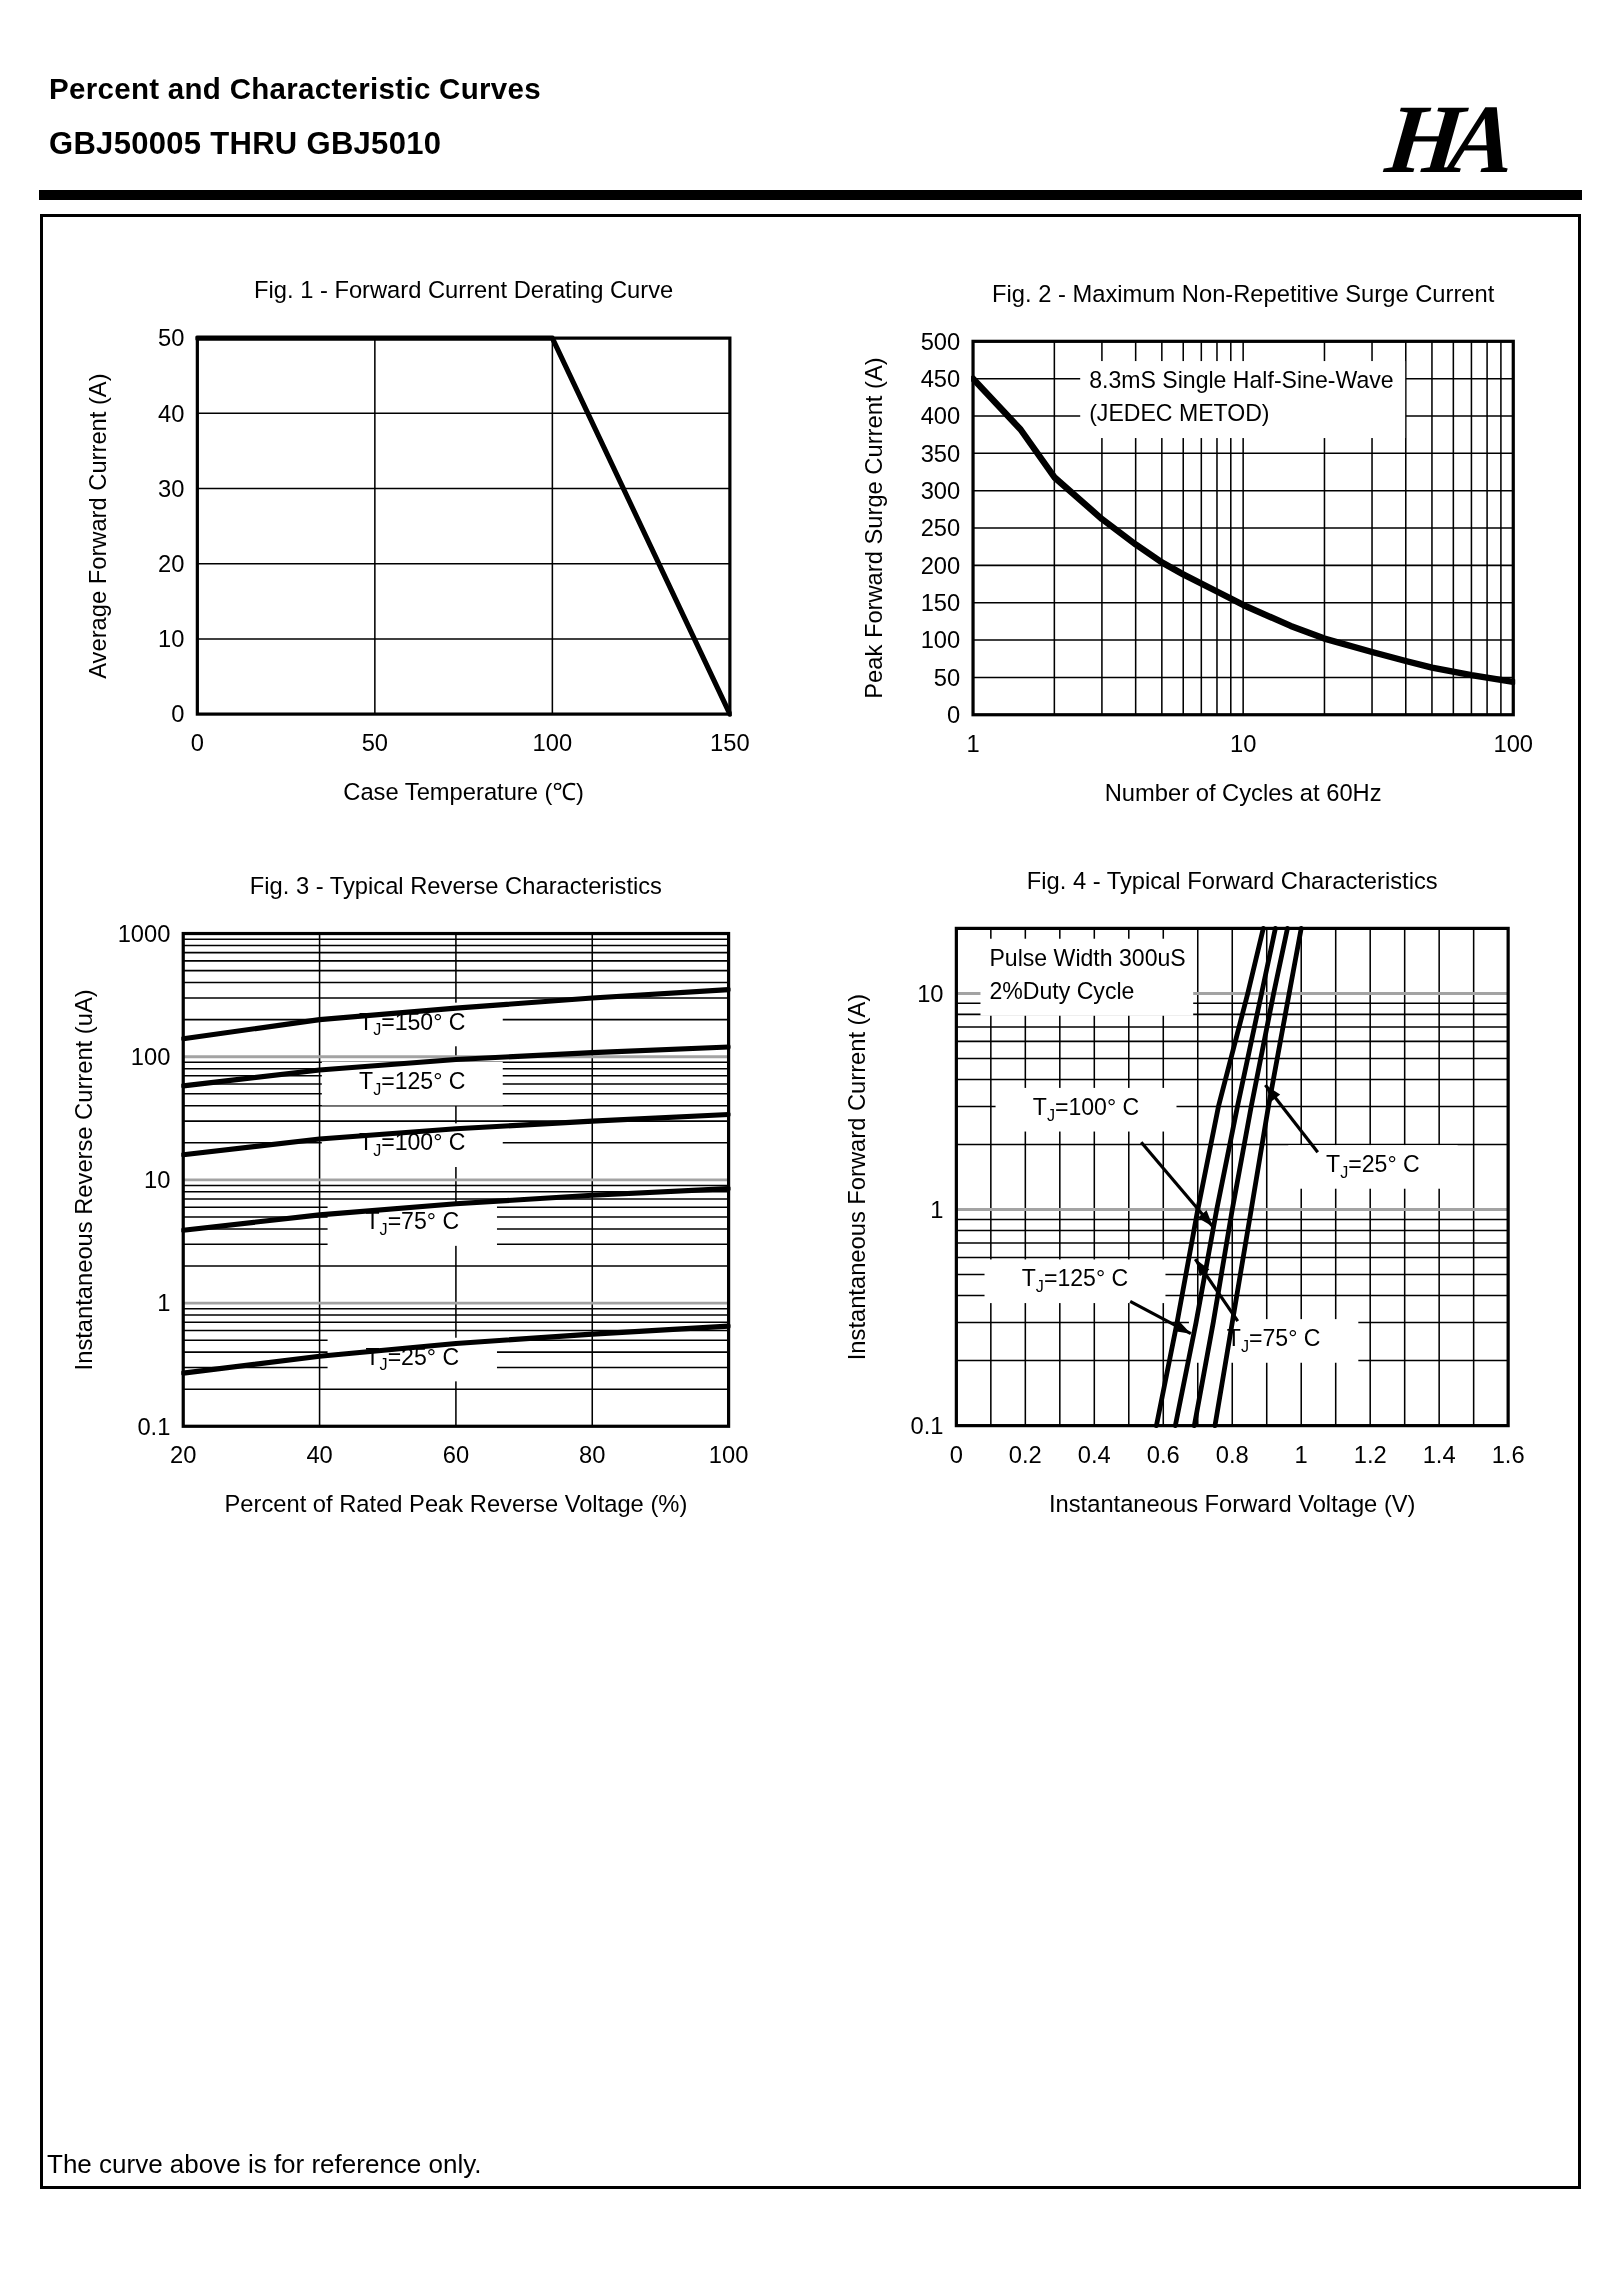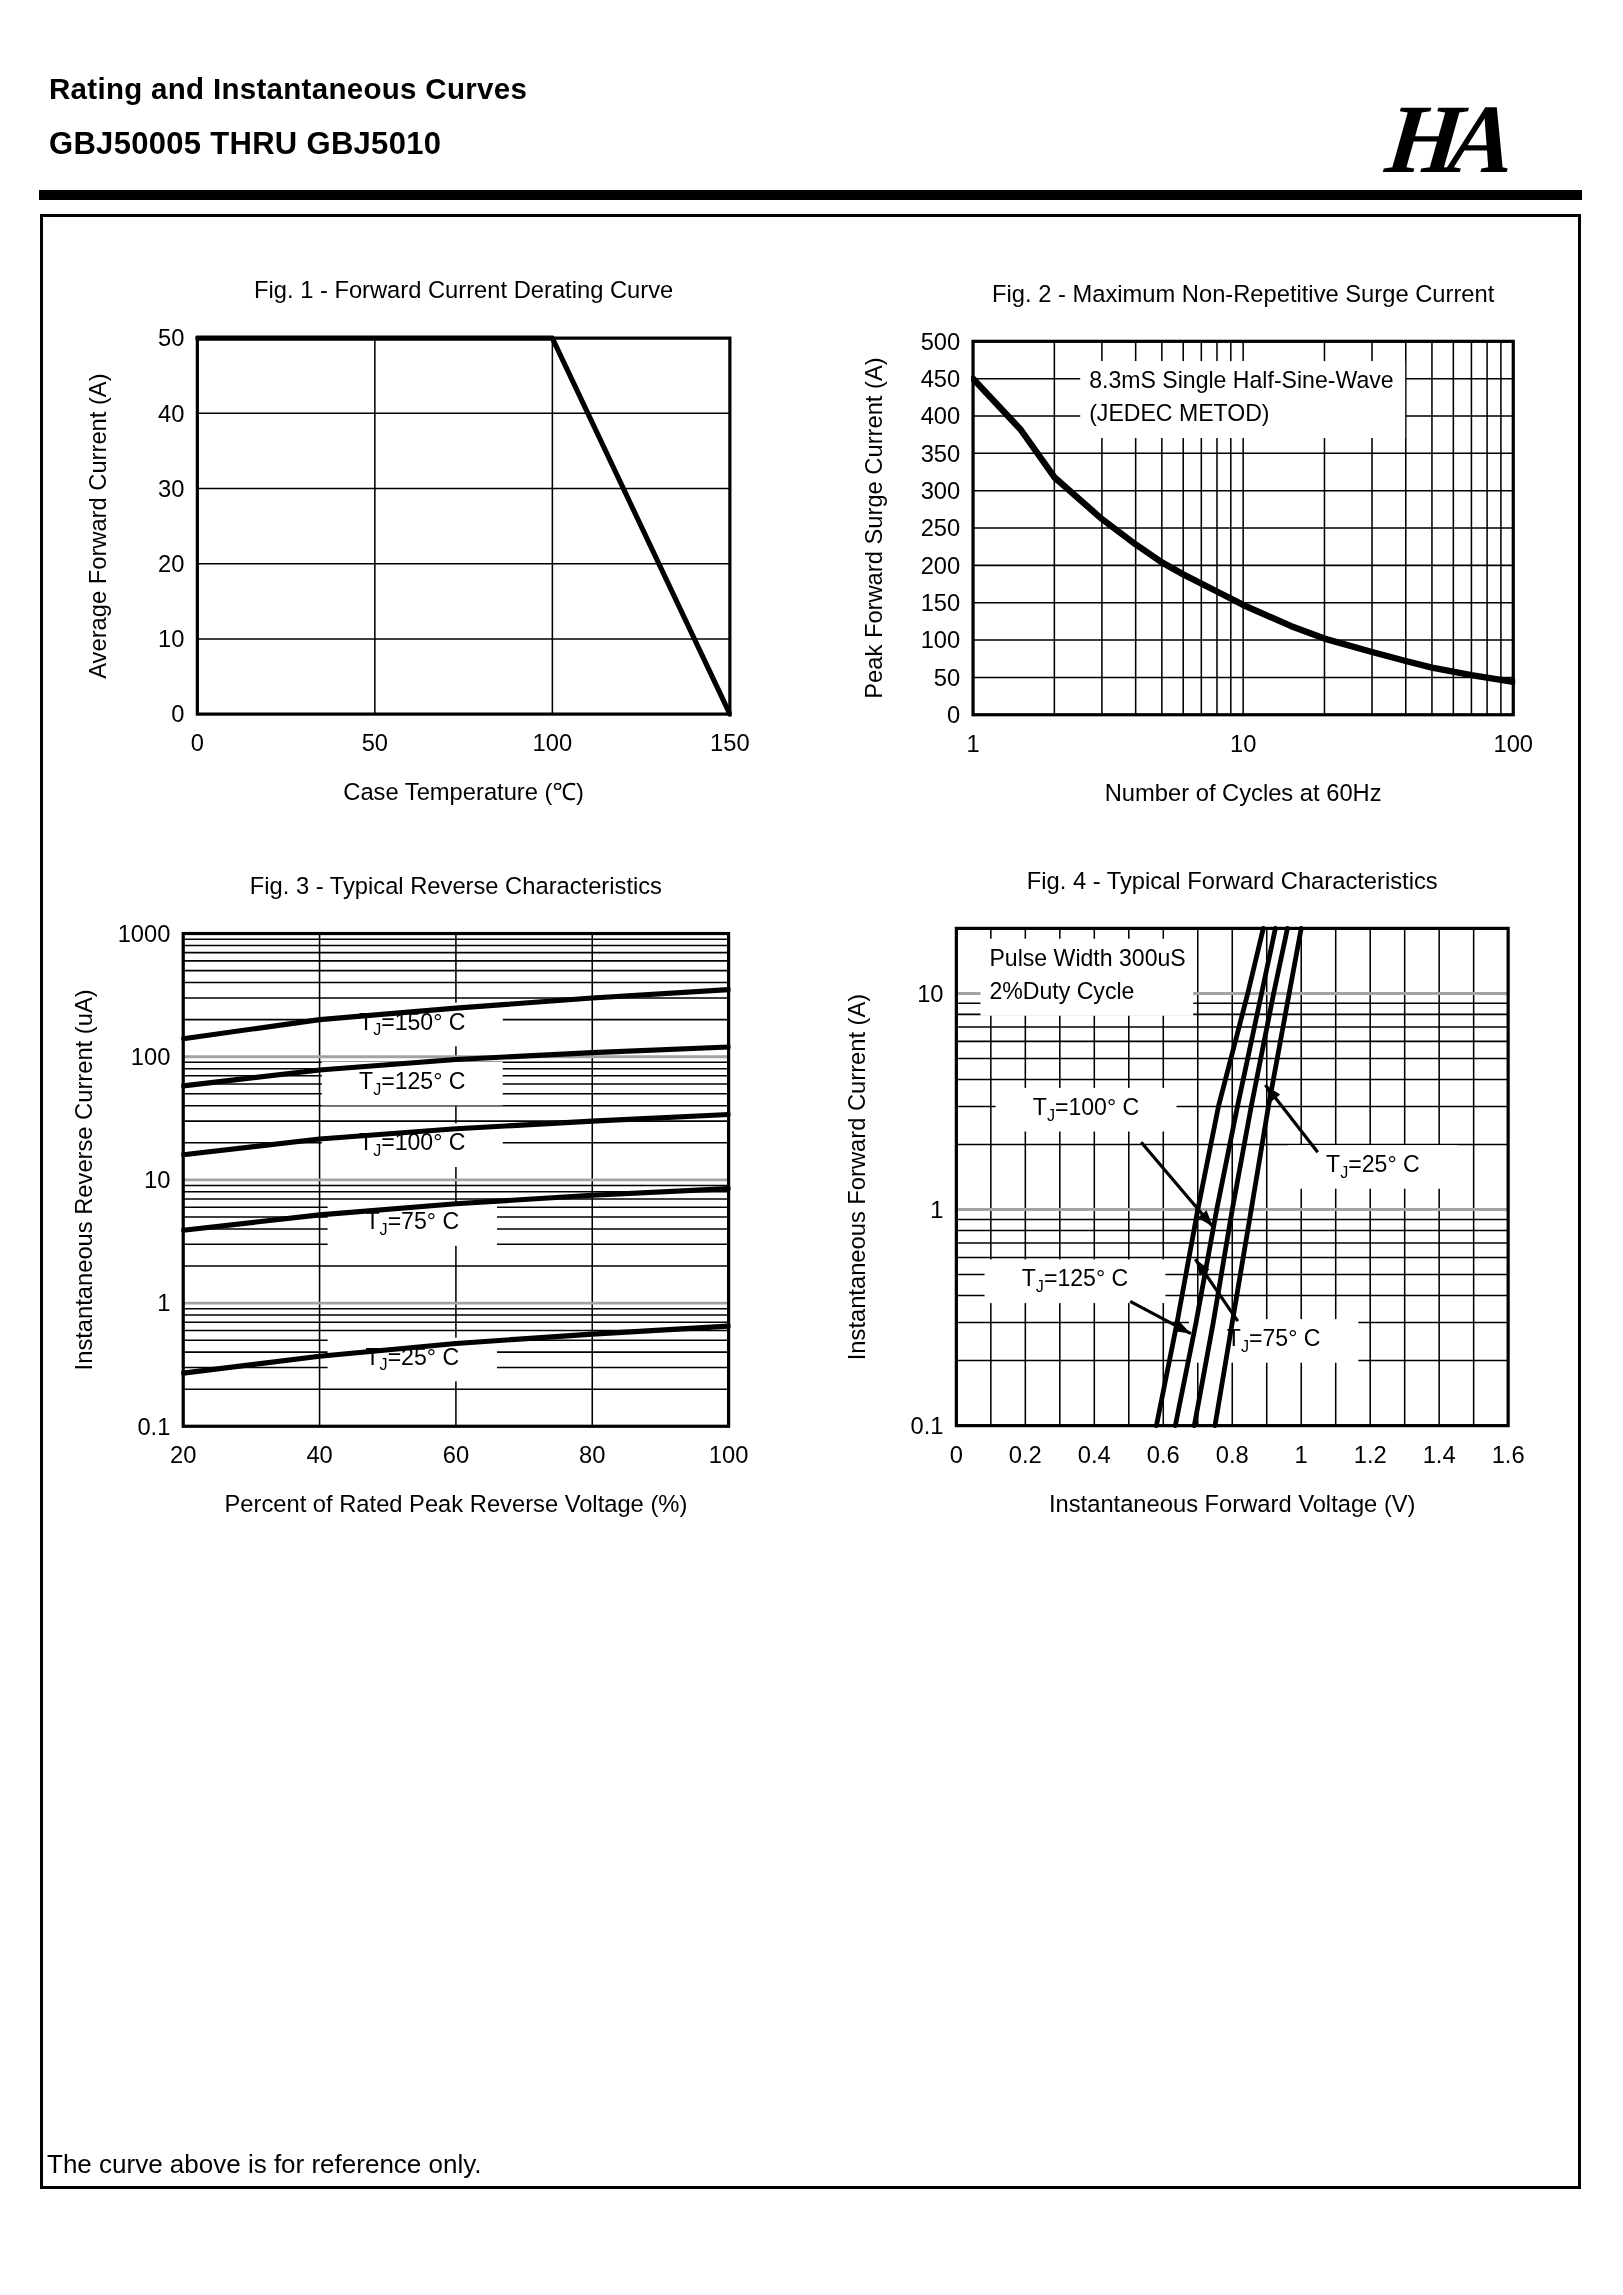--- a/index.html
+++ b/index.html
@@ -14,21 +14,21 @@
   .content-box{position:absolute;left:40px;top:214px;width:1541px;height:1975px;
                border:3.9px solid #000;box-sizing:border-box;}
   .footer{position:absolute;left:47px;top:2119px;font-size:26px;margin-top:30px;}
   #charts-svg{position:absolute;left:0;top:0;}
   #charts-svg text{font-family:"Liberation Sans",sans-serif;fill:#000;}
 </style>
 </head>
 <body>
 
 <div class="page">
-  <div class="hdr-title">Rating and Instantaneous Curves</div>
+  <div class="hdr-title">Percent and Characteristic Curves</div>
   <div class="hdr-part">GBJ50005 THRU GBJ5010</div>
   <div class="logo">HA</div>
   <div class="hdr-bar"></div>
   <div class="content-box"></div>
   <svg id="charts-svg" width="1624" height="2295" viewBox="0 0 2530 3577">
       <g>
         <clipPath id="clip0">
           <rect x="304" y="519" width="836" height="602"></rect>
         </clipPath>
         <g stroke="#000" stroke-width="2.4">

